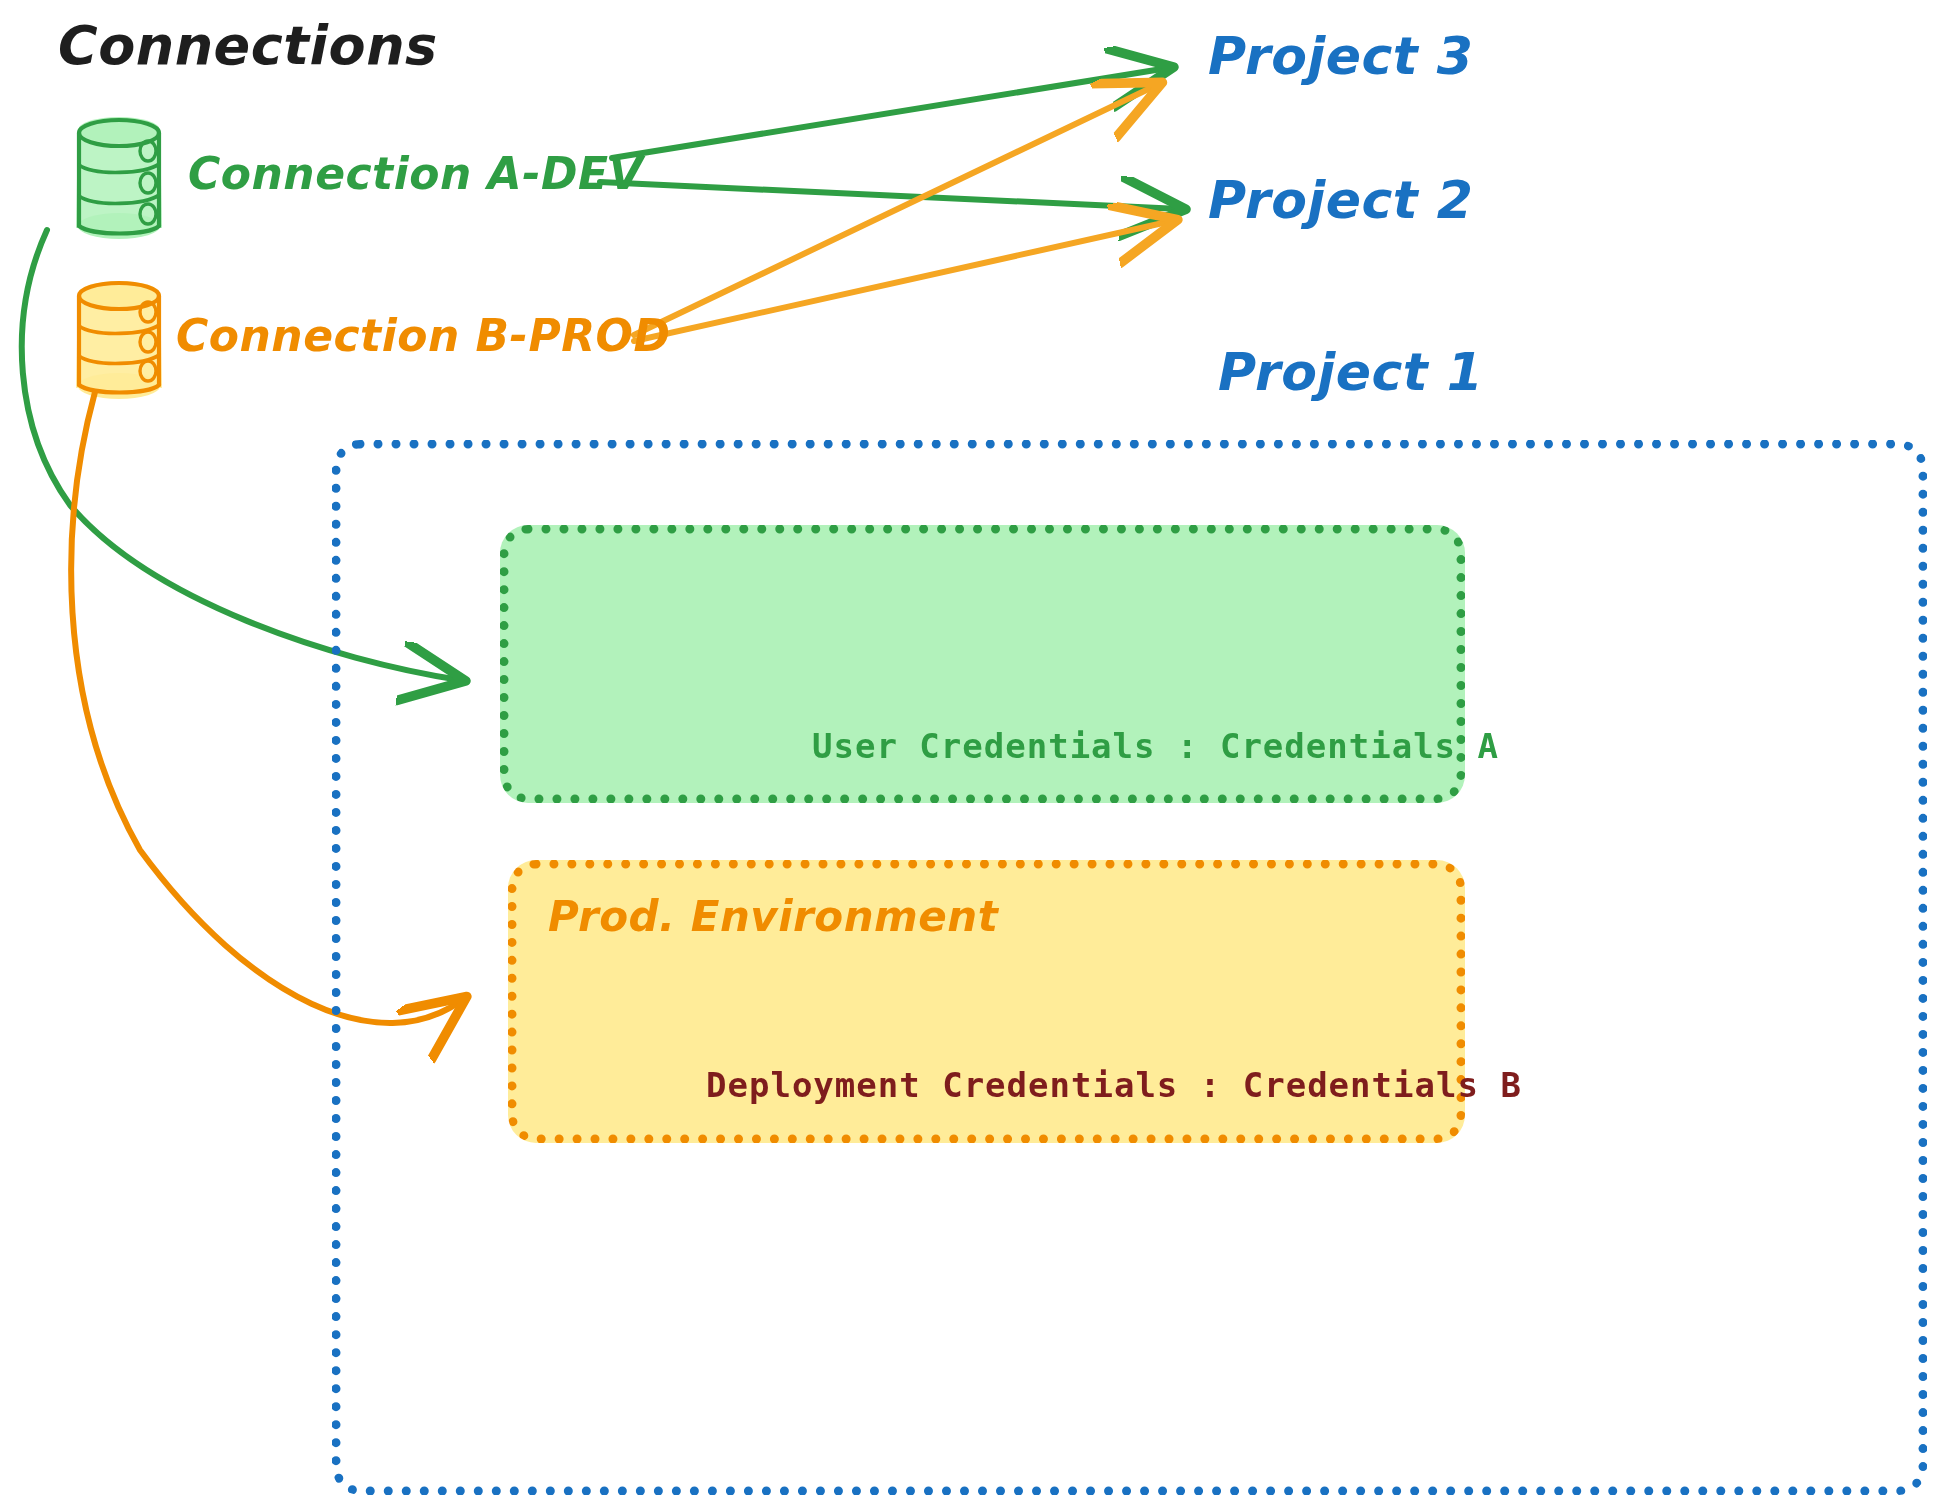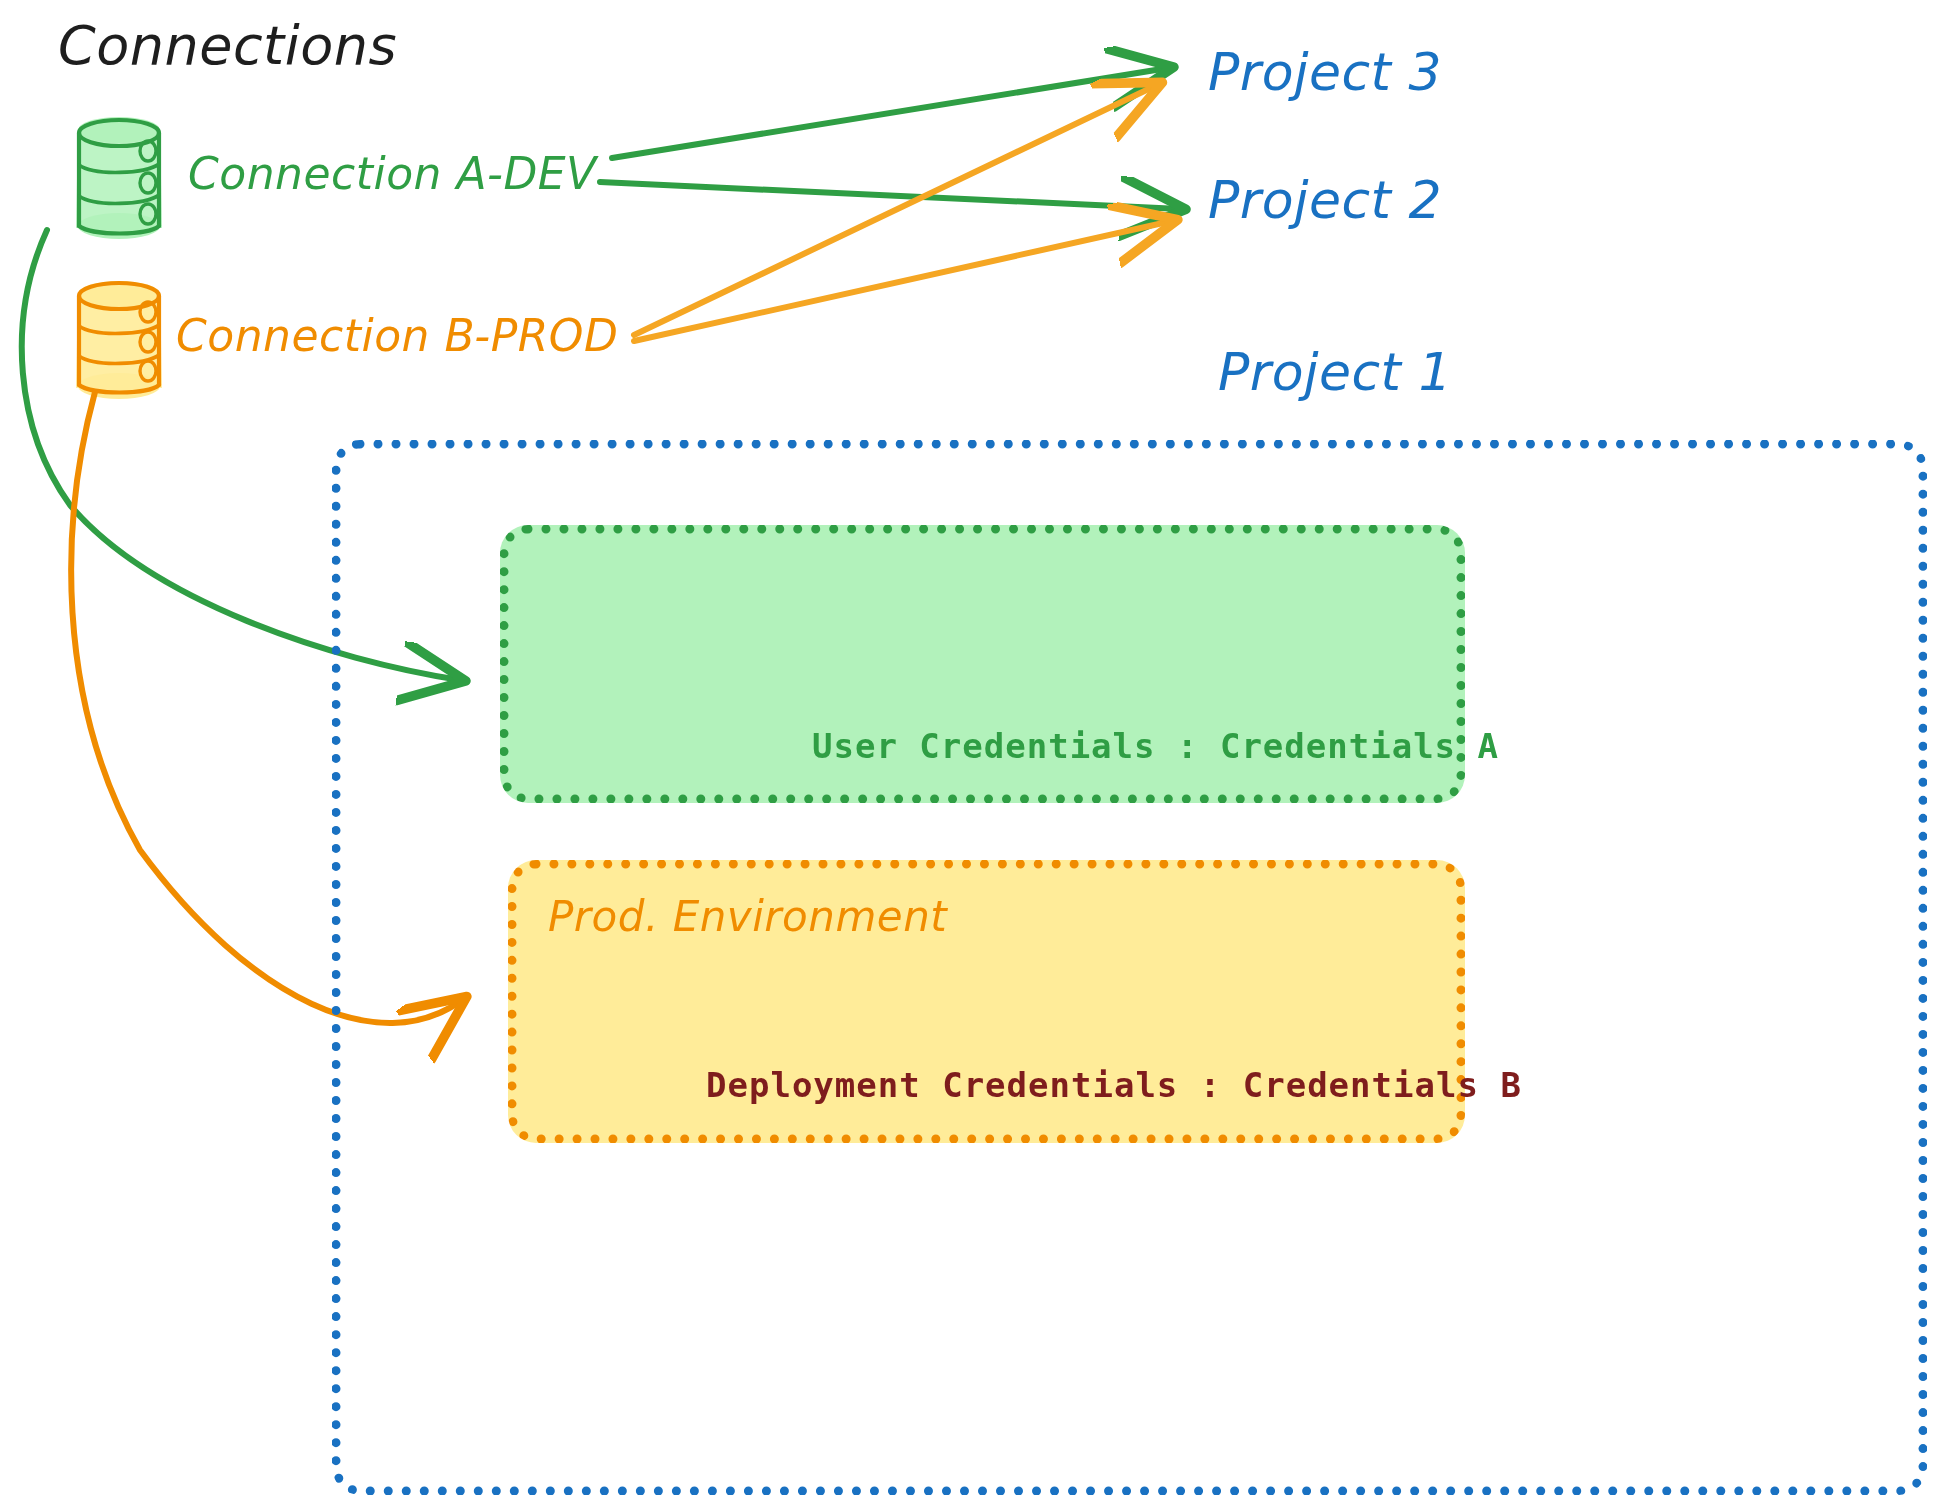--- a/index.html
+++ b/index.html
@@ -20,21 +20,21 @@
   svg.layer {
     position: absolute;
     left: 0;
     top: 0;
     width: 1948px;
     height: 1506px;
     pointer-events: none;
   }
   .hand {
     font-family: "DejaVu Sans", sans-serif;
-    font-weight: 400;
+    font-weight: 700;
     letter-spacing: 0.5px;
   }
   .mono {
     font-family: "DejaVu Sans Mono", monospace;
     font-weight: 700;
   }
 
   
   .txt {
     position: absolute;
@@ -60,21 +60,21 @@
     top: 310px;
     font-size: 44px;
     color: #f08c00;
     font-style: italic;
   }
   .project-label {
     font-size: 52px;
     color: #1971c2;
     font-style: italic;
   }
-  #label-project-3 { left: 1208px; top: 42px; }
+  #label-project-3 { left: 1208px; top: 26px; }
   #label-project-2 { left: 1208px; top: 170px; }
   #label-project-1 { left: 1218px; top: 342px; }
 
   #label-dev-env {
     left: 534px;
     top: 558px;
     font-size: 42px;
     color: #2f9e44;
     font-style: italic;
   }

